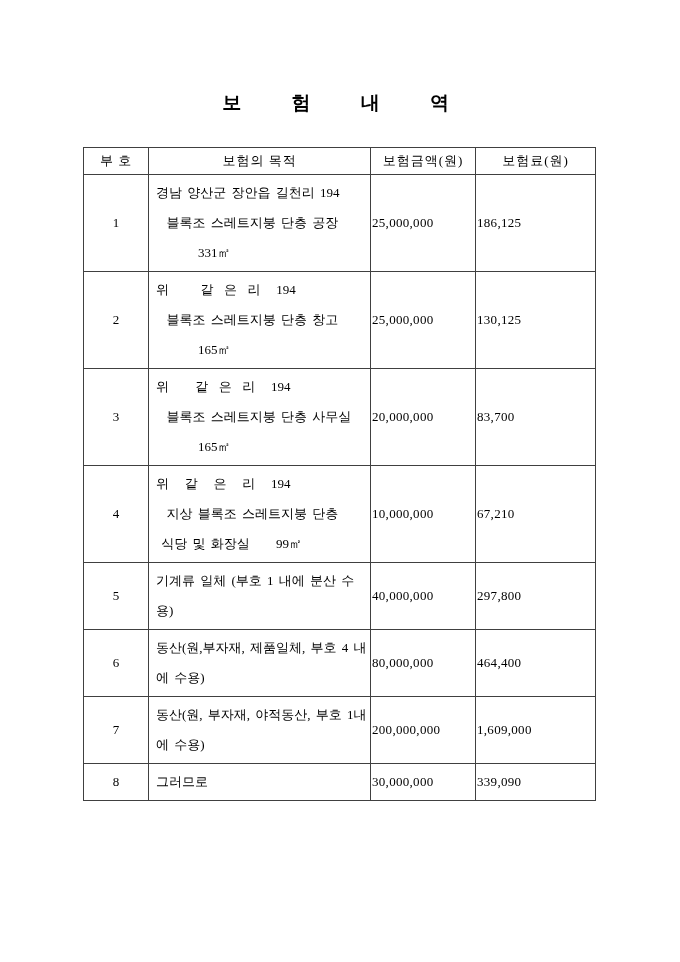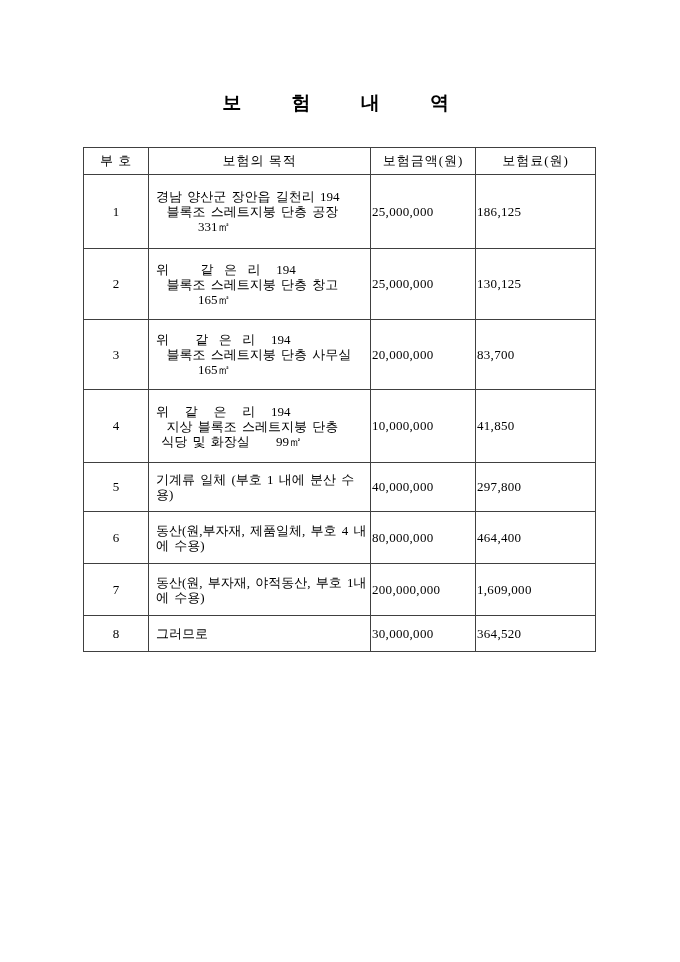--- a/index.html
+++ b/index.html
@@ -46,21 +46,21 @@
     height: 24px;
     text-align: center;
     white-space: pre;
     letter-spacing: 1px;
   }
   td.cell-code {
     text-align: center;
   }
   td.cell-purpose {
     padding: 3px 3px 3px 7px;
-    line-height: 15px;
+    line-height: 30px;
     white-space: pre-wrap;
     word-break: break-all;
     word-spacing: 2px;
     vertical-align: middle;
   }
   td.cell-amount,
   td.cell-premium {
     text-align: left;
     letter-spacing: 0.3px;
   }
@@ -127,21 +127,21 @@
         165㎡</td>
         <td class="cell-amount">20,000,000</td>
         <td class="cell-premium">83,700</td>
       </tr>
       <tr class="rh4">
         <td class="cell-code">4</td>
         <td class="cell-purpose">위   같   은   리   194
   지상 블록조 스레트지붕 단층
  식당 및 화장실     99㎡</td>
         <td class="cell-amount">10,000,000</td>
-        <td class="cell-premium">41,850</td>
+        <td class="cell-premium">67,210</td>
       </tr>
       <tr class="rh5">
         <td class="cell-code">5</td>
         <td class="cell-purpose">기계류 일체 (부호 1 내에 분산 수용)</td>
         <td class="cell-amount">40,000,000</td>
         <td class="cell-premium">297,800</td>
       </tr>
       <tr class="rh6">
         <td class="cell-code">6</td>
         <td class="cell-purpose">동산(원,부자재, 제품일체, 부호 4 내에 수용)</td>
@@ -151,19 +151,19 @@
       <tr class="rh7">
         <td class="cell-code">7</td>
         <td class="cell-purpose">동산(원, 부자재, 야적동산, 부호 1내에 수용)</td>
         <td class="cell-amount">200,000,000</td>
         <td class="cell-premium">1,609,000</td>
       </tr>
       <tr class="rh8">
         <td class="cell-code">8</td>
         <td class="cell-purpose">그러므로</td>
         <td class="cell-amount">30,000,000</td>
-        <td class="cell-premium">364,520</td>
+        <td class="cell-premium">339,090</td>
       </tr>
     </tbody>
   </table>
 
 
 </div>
 
 </body></html>

